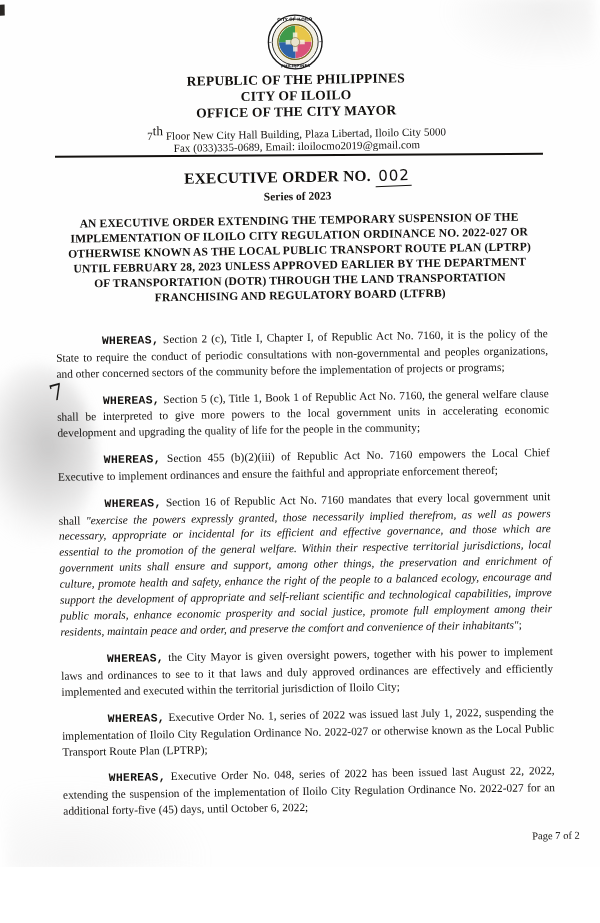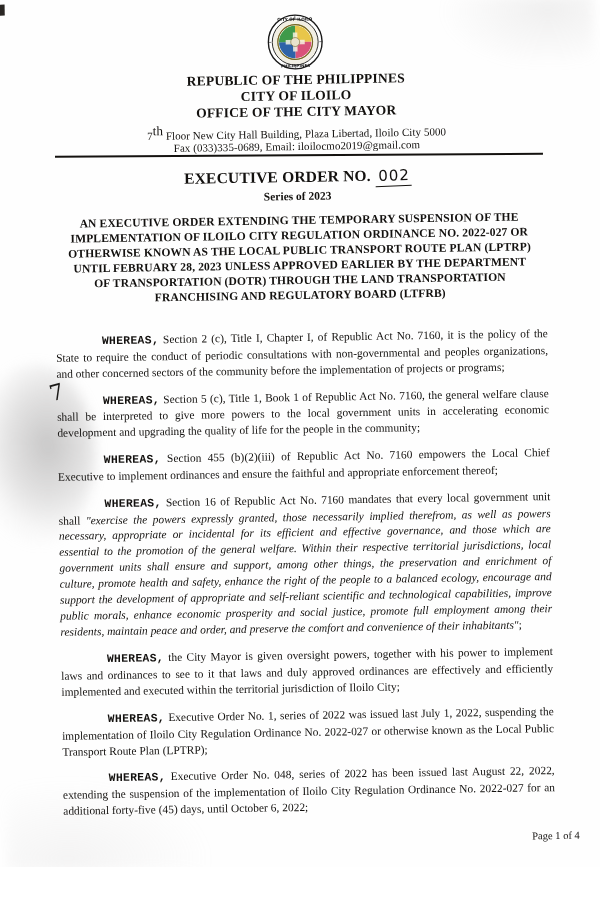--- a/index.html
+++ b/index.html
@@ -283,16 +283,16 @@
       <p class="clause tight"><span class="kw">WHEREAS,</span><span> Section 16 of Republic Act No. 7160 mandates that every local government unit shall </span><span class="quoted">"exercise the powers expressly granted, those necessarily implied therefrom, as well as powers necessary, appropriate or incidental for its efficient and effective governance, and those which are essential to the promotion of the general welfare. Within their respective territorial jurisdictions, local government units shall ensure and support, among other things, the preservation and enrichment of culture, promote health and safety, enhance the right of the people to a balanced ecology, encourage and support the development of appropriate and self-reliant scientific and technological capabilities, improve public morals, enhance economic prosperity and social justice, promote full employment among their residents, maintain peace and order, and preserve the comfort and convenience of their inhabitants"</span><span>;</span></p>
 
       <p class="clause"><span class="kw">WHEREAS,</span><span> the City Mayor is given oversight powers, together with his power to implement laws and ordinances to see to it that laws and duly approved ordinances are effectively and efficiently implemented and executed within the territorial jurisdiction of Iloilo City;</span></p>
 
       <p class="clause"><span class="kw">WHEREAS,</span><span> Executive Order No. 1, series of 2022 was issued last July 1, 2022, suspending the implementation of Iloilo City Regulation Ordinance No. 2022-027 or otherwise known as the Local Public Transport Route Plan (LPTRP);</span></p>
 
       <p class="clause"><span class="kw">WHEREAS,</span><span> Executive Order No. 048, series of 2022 has been issued last August 22, 2022, extending the suspension of the implementation of Iloilo City Regulation Ordinance No. 2022-027 for an additional forty-five (45) days, until October 6, 2022;</span></p>
 
     </div>
 
-    <div class="footer">Page 1 of 4</div>
+    <div class="footer">Page 7 of 2</div>
 
   </div>
 </div>
 
 </body></html>

